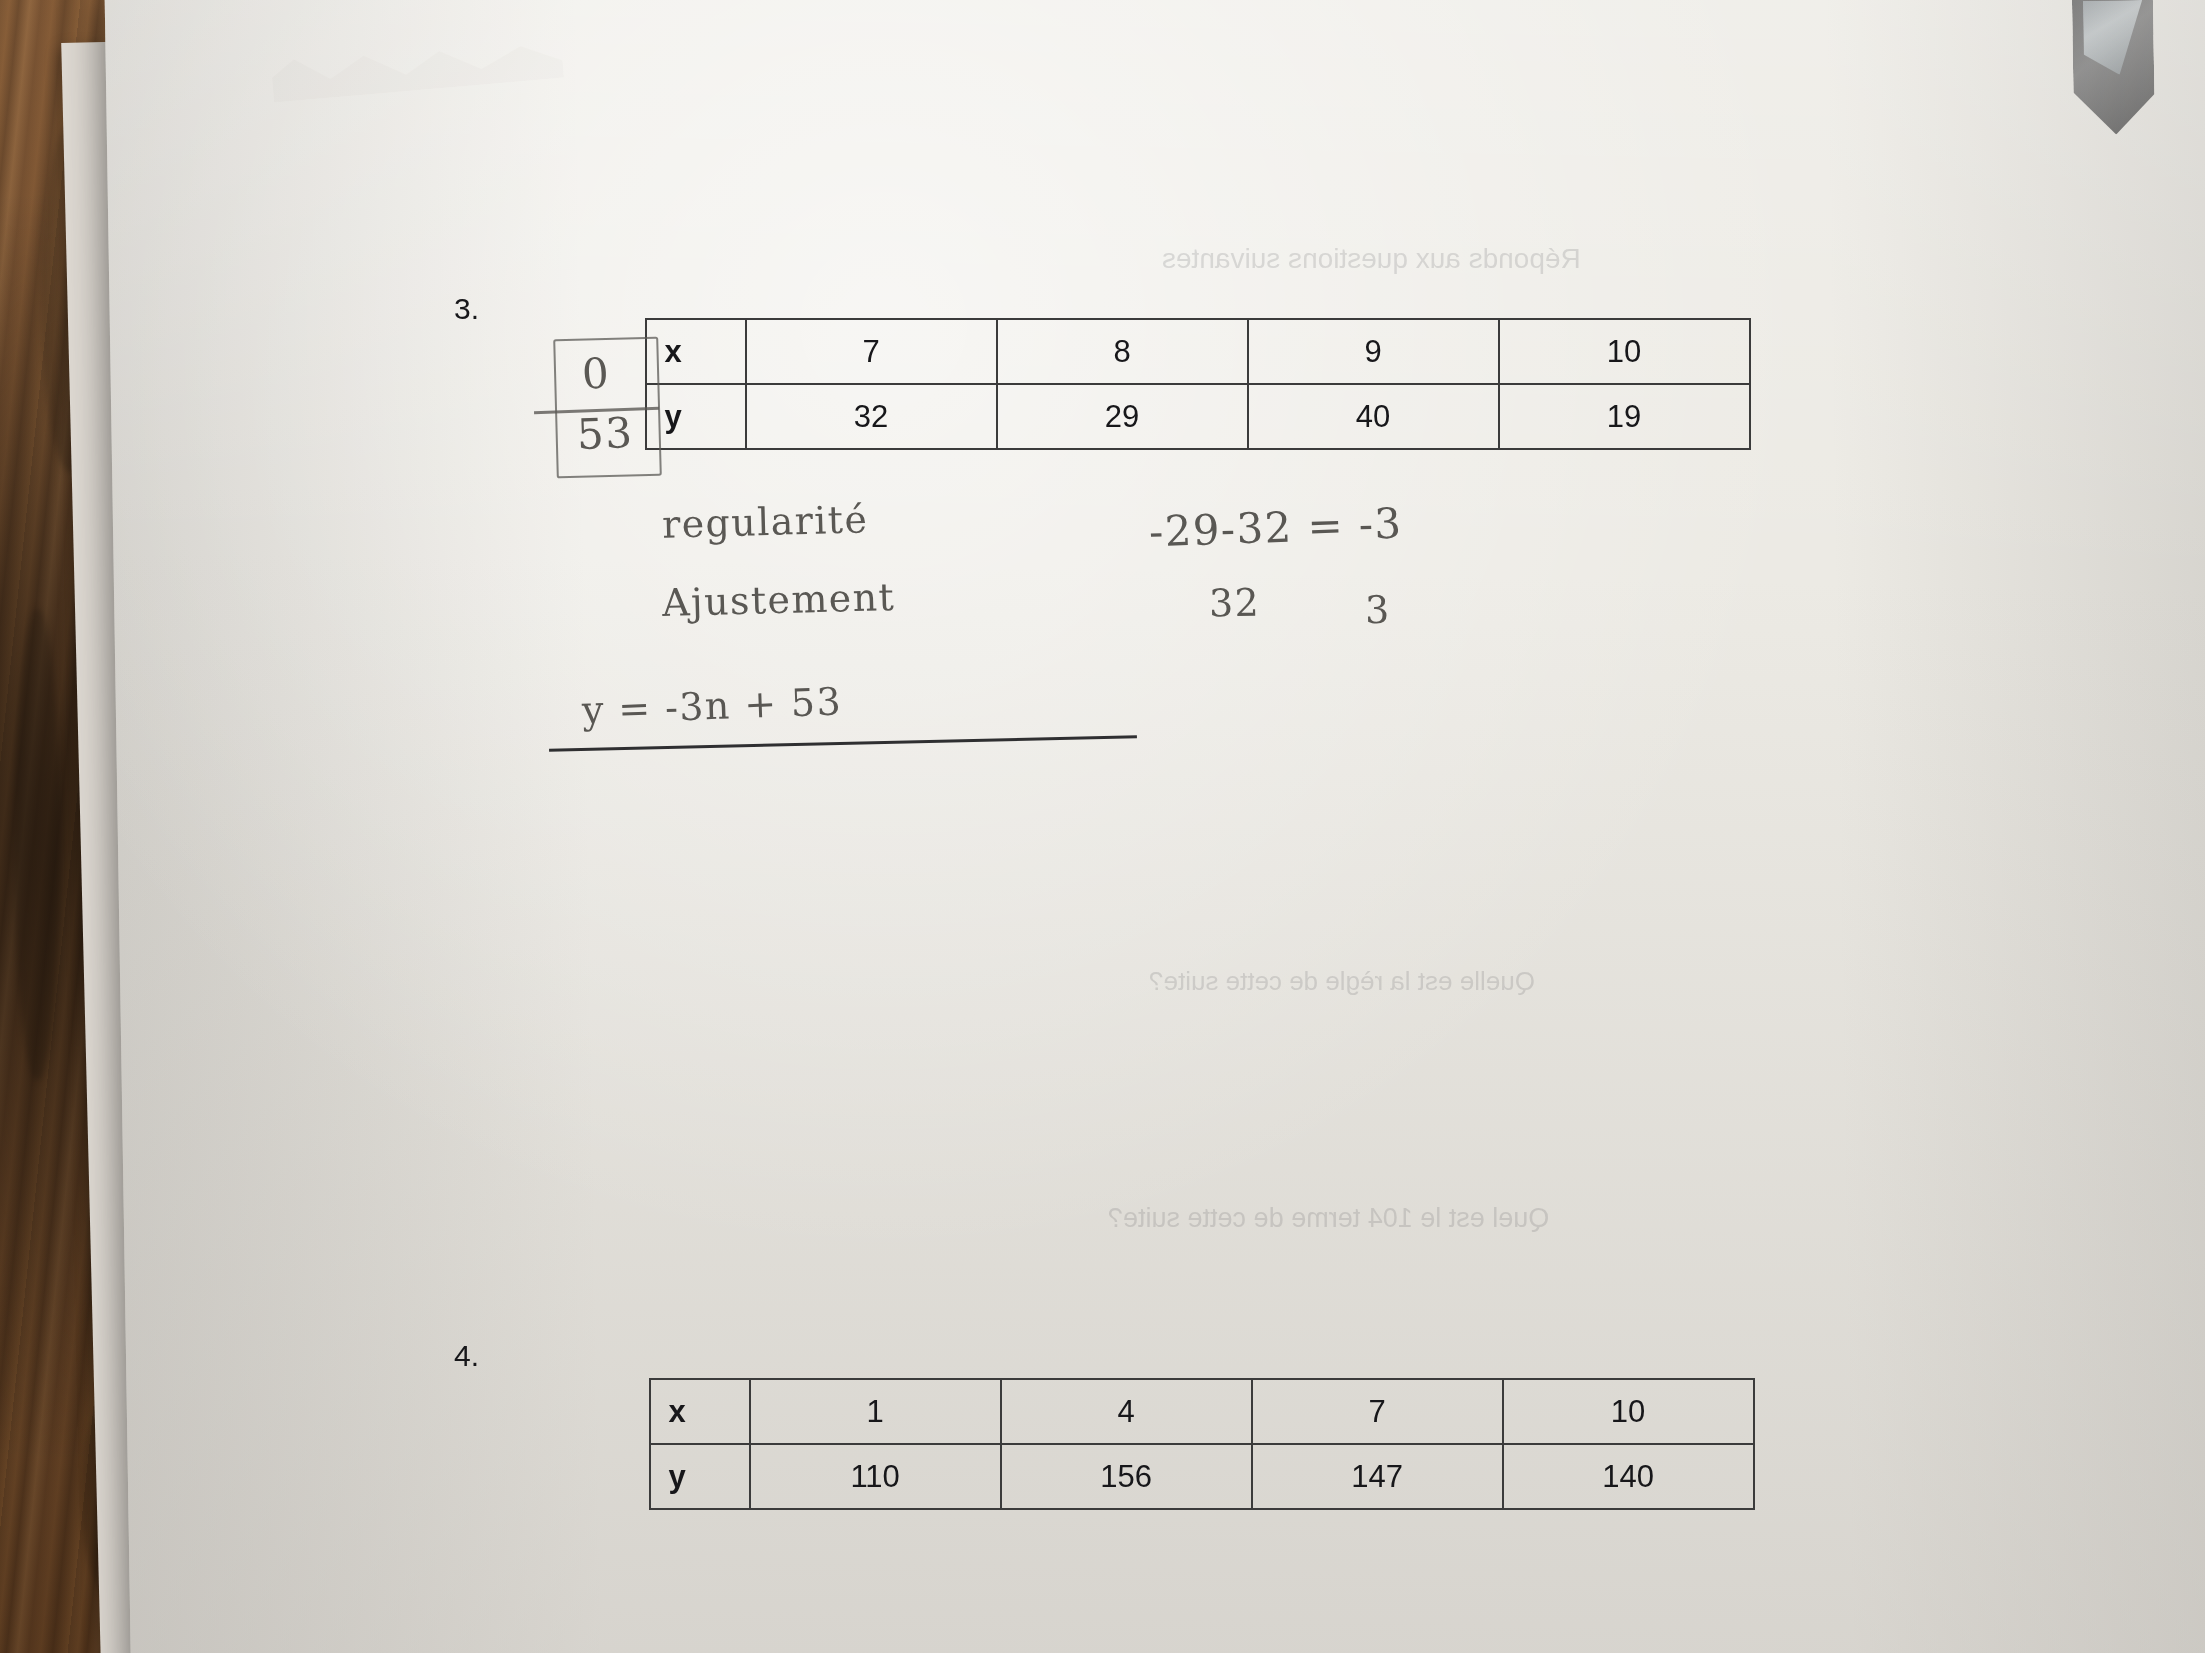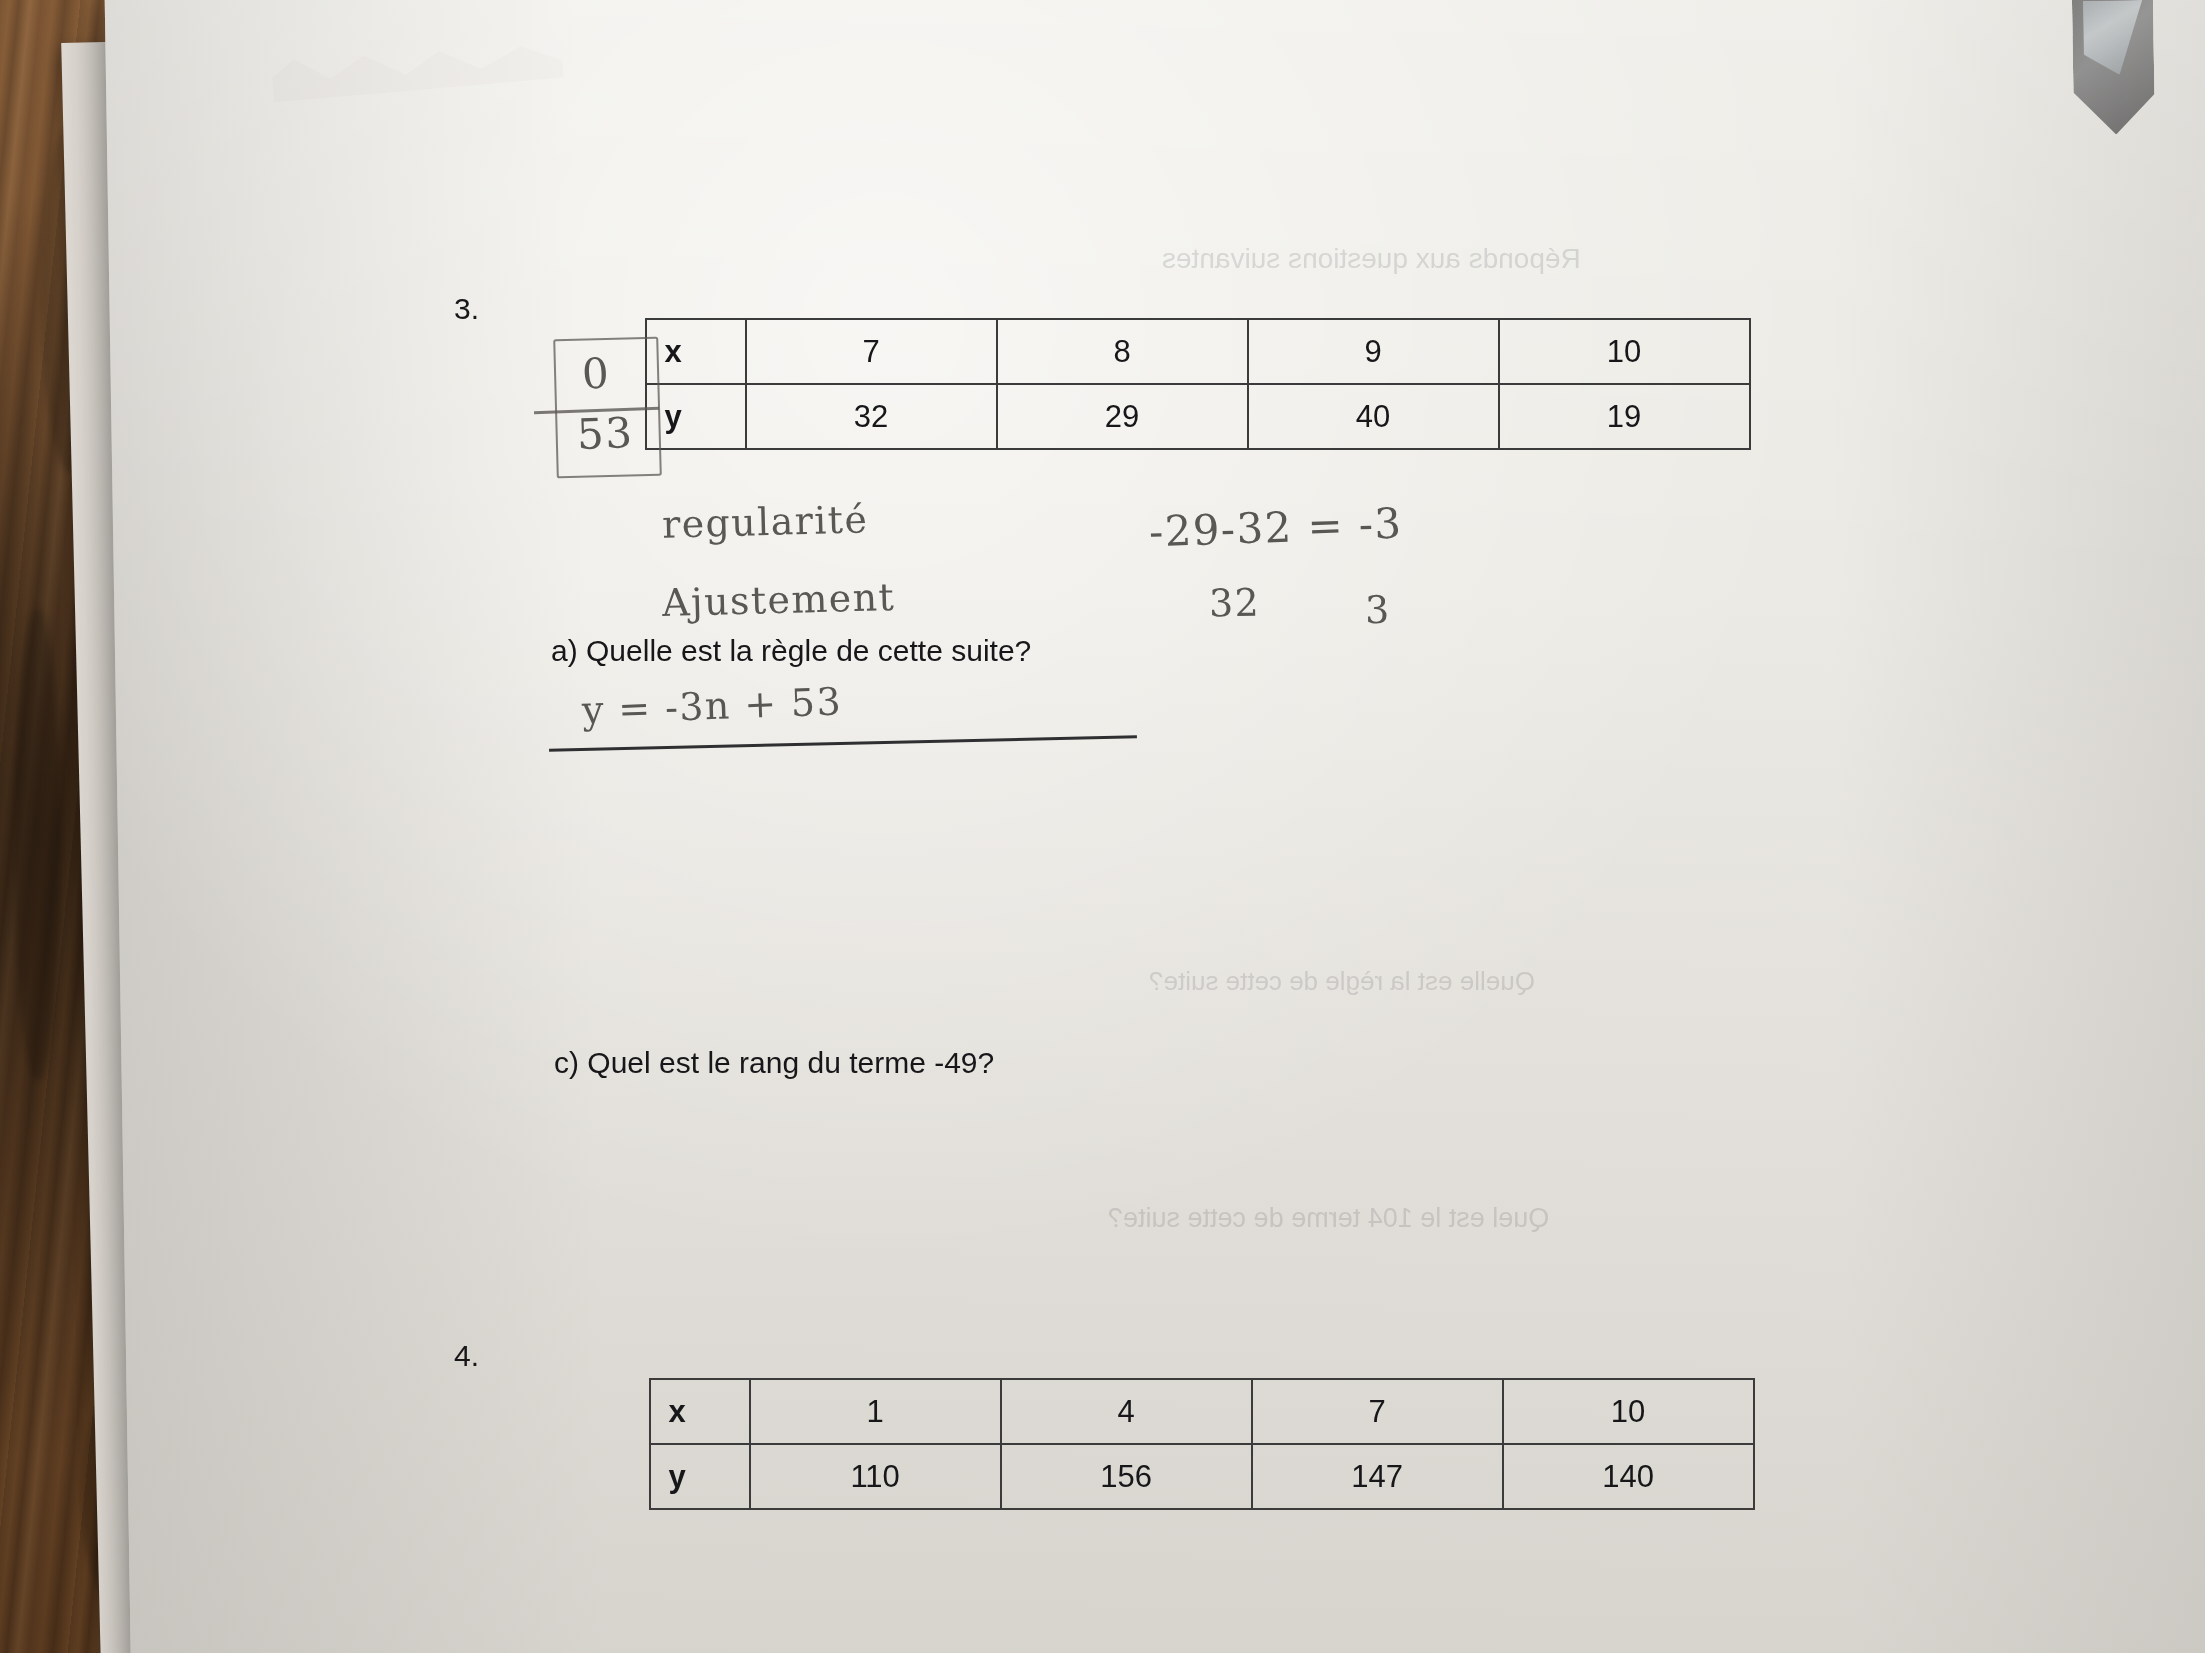--- a/index.html
+++ b/index.html
@@ -236,30 +236,24 @@
   <div class="hw big" style="left:582px; top:349px; transform:rotate(-3deg);">0</div>
   <div class="hw-line" style="left:534px; top:409px; width:125px; transform:rotate(-2deg);"></div>
   <div class="hw big" style="left:577px; top:409px; transform:rotate(-2deg);">53</div>
 
   <div class="hw med" style="left:662px; top:500px; transform:rotate(-1.5deg);">regularité</div>
   <div class="hw med" style="left:662px; top:578px; transform:rotate(-1.5deg);">Ajustement</div>
   <div class="hw big" style="left:1149px; top:503px; transform:rotate(-2deg);">-29-32 = -3</div>
   <div class="hw med" style="left:1209px; top:581px; transform:rotate(-1deg);">32</div>
   <div class="hw med" style="left:1365px; top:588px; transform:rotate(-1deg);">3</div>
 
-  <div class="qtext" style="left:551px; top:632px;">
-    <span>a) Quelle est la règle de cette suite?</span>
-  </div>
   <div class="hw med" style="left:582px; top:684px; transform:rotate(-2deg);">y = -3n + 53</div>
   <div class="answer-rule" style="left:549px; top:742px; width:588px; transform:rotate(-1.3deg);"></div>
 
 
-  <div class="qtext" style="left:554px; top:1044px;">
-    <span>c) Quel est le rang du terme -49?</span>
-  </div>
 
   <div class="qnum" style="left:454px; top:1339px;">4.</div>
 
   <table class="table" style="left:649px; top:1378px;">
     <tbody>
         <tr>
       <td class="lbl">x</td>
       <td class="val">1</td>
       <td class="val">4</td>
       <td class="val">7</td>

